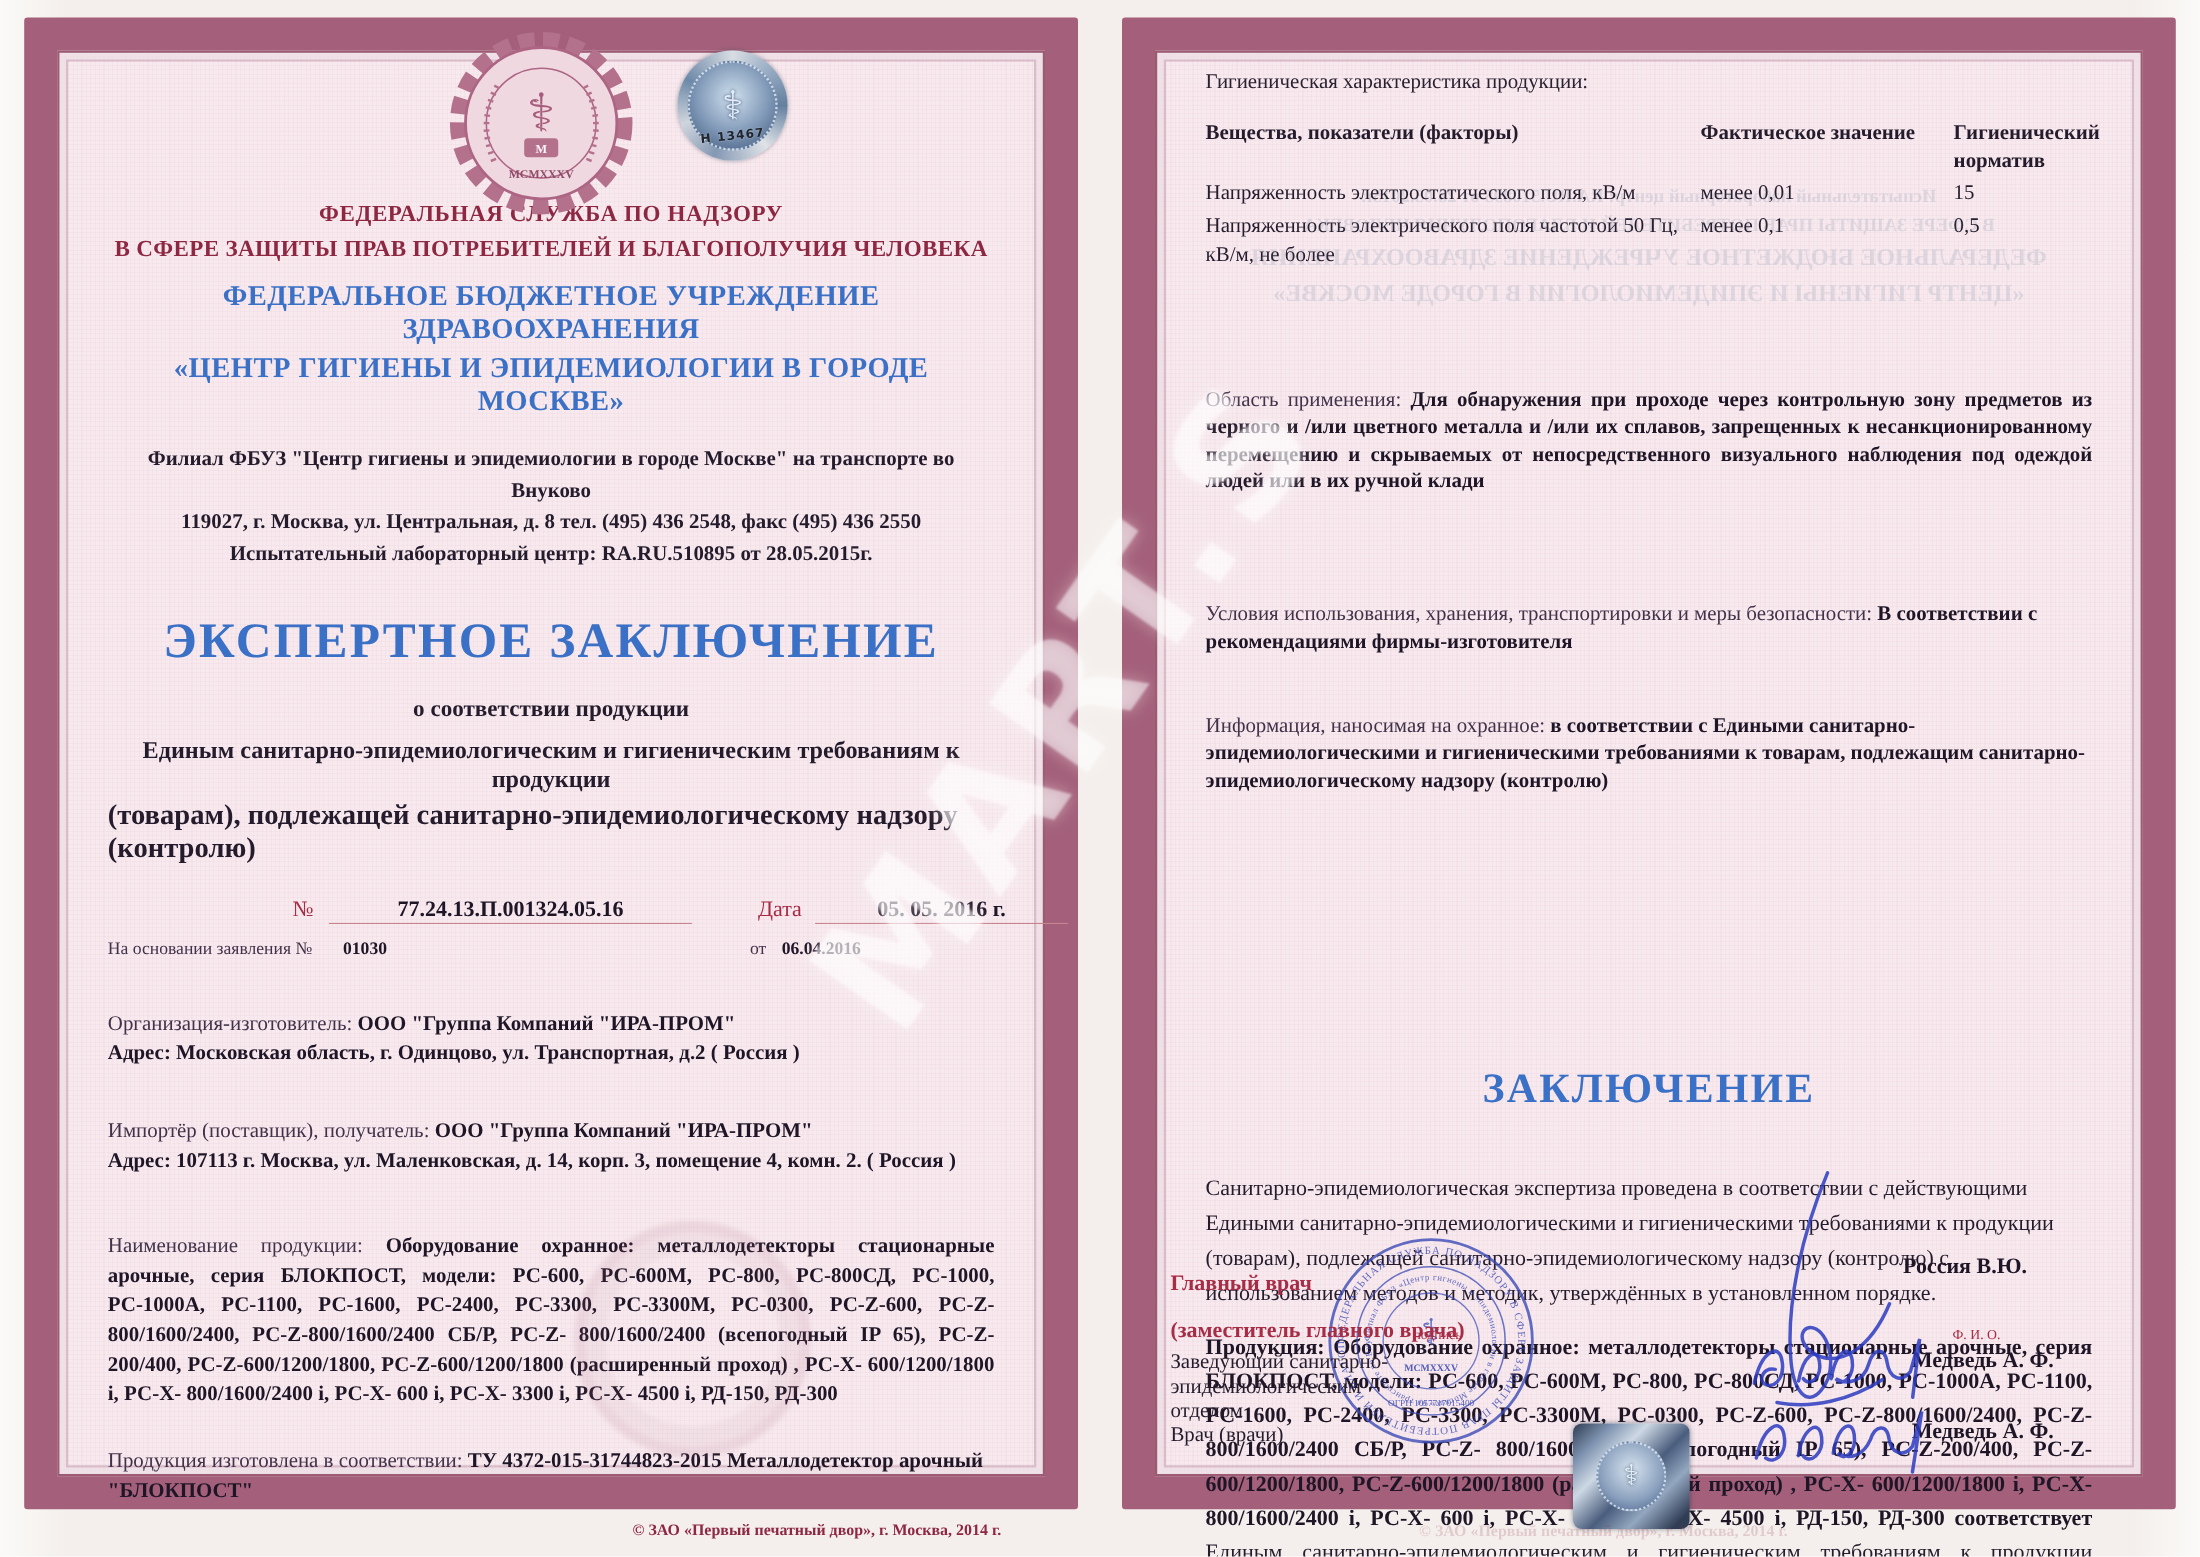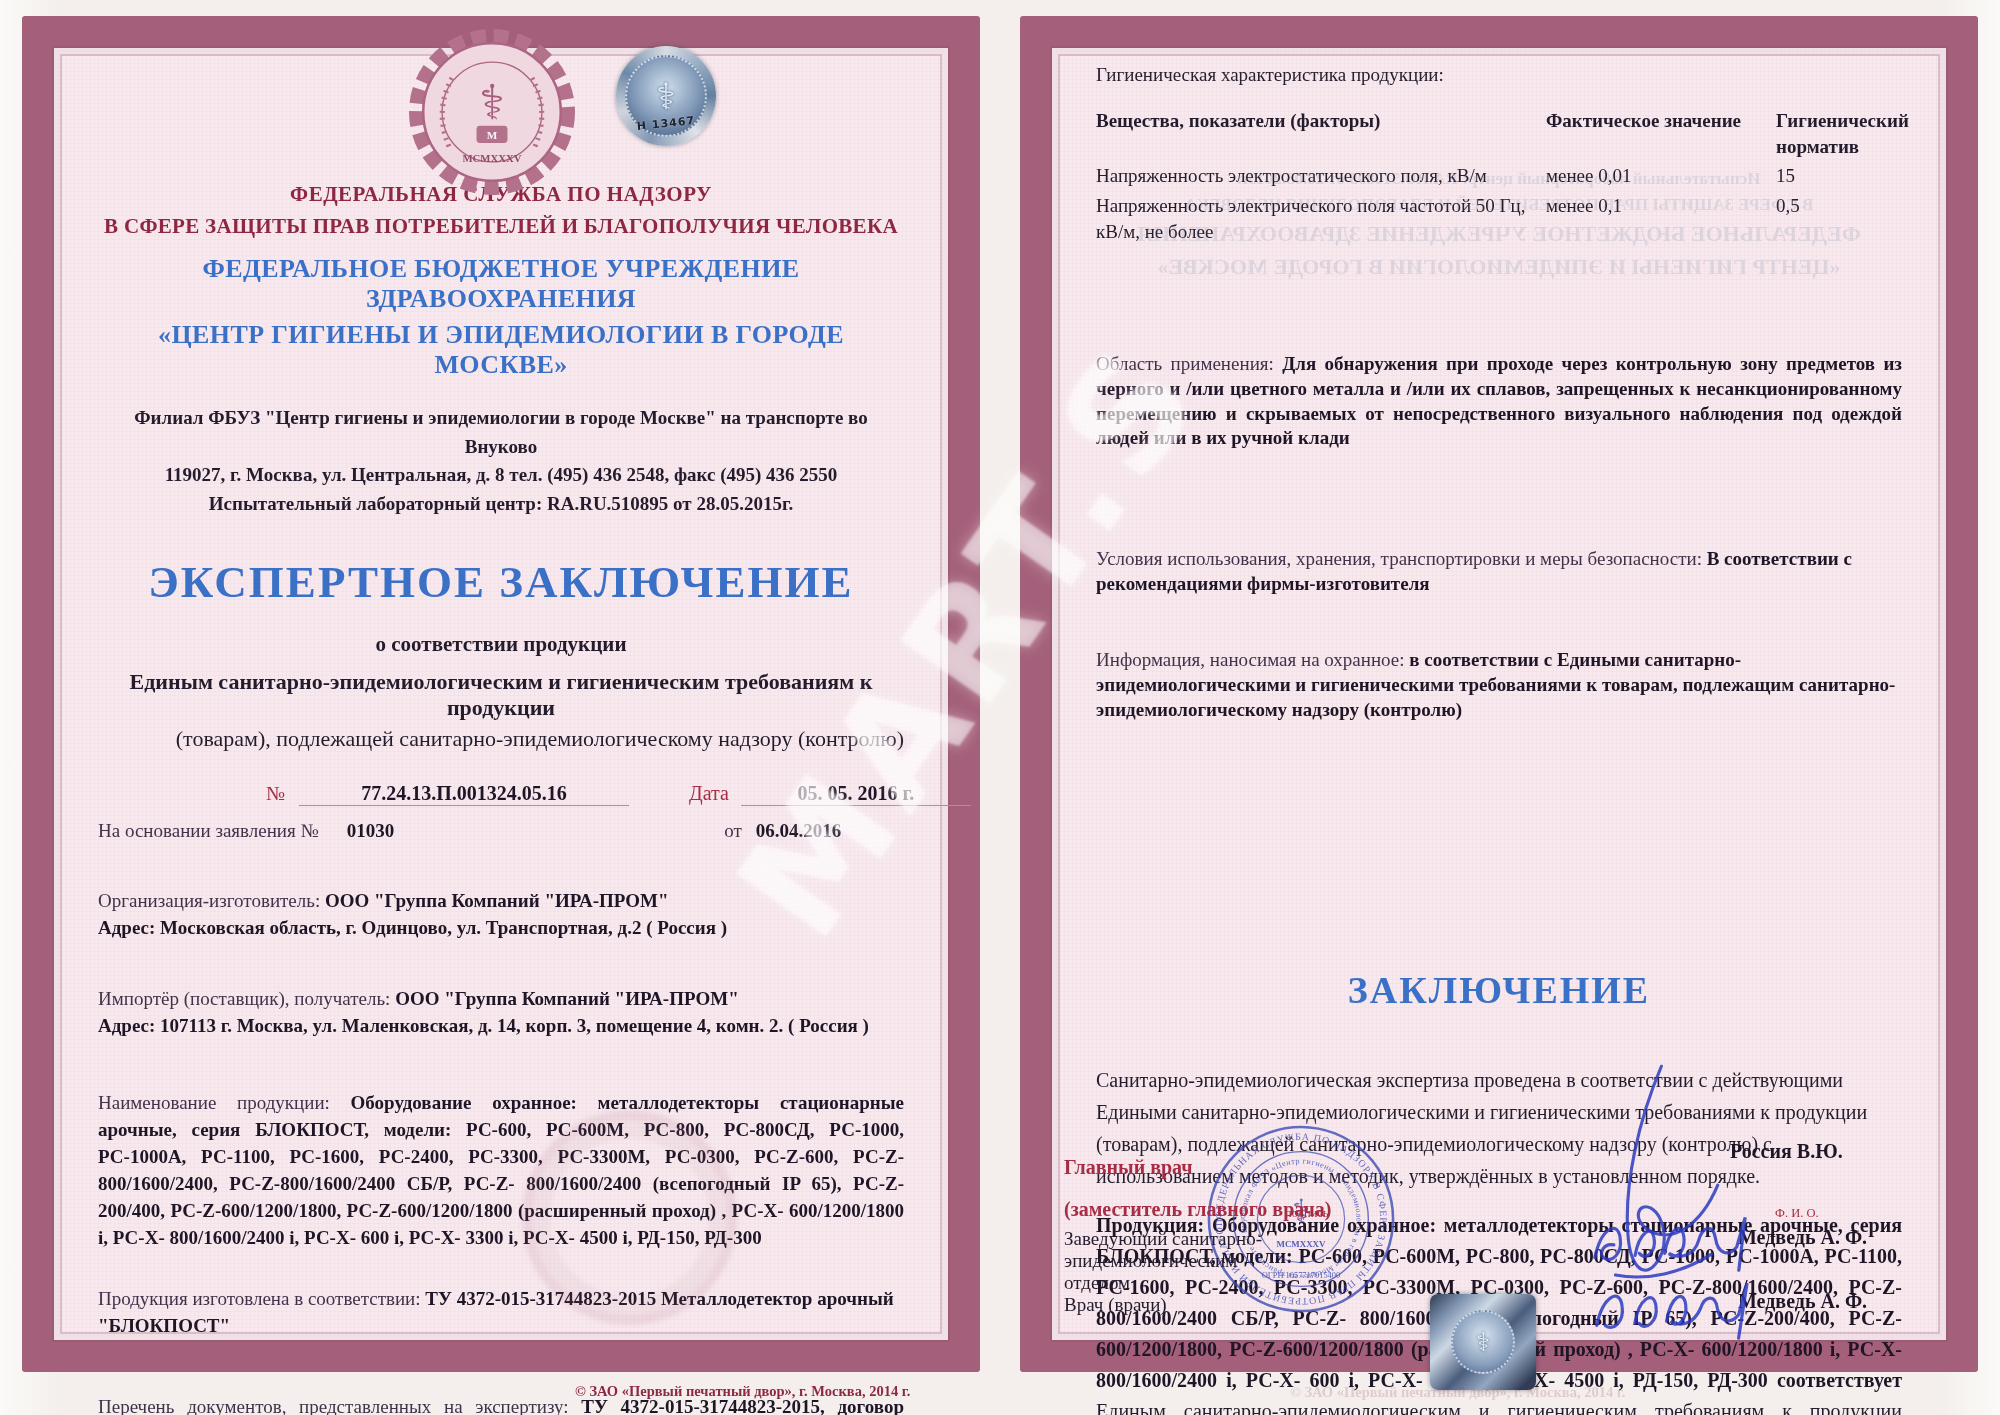--- a/index.html
+++ b/index.html
@@ -50,26 +50,26 @@
   }
   
   .hdr1{margin:134px 0 0;text-align:center;font-weight:bold;font-size:21px;color:#8e2742;letter-spacing:.5px;}
   .hdr2{margin:7px 0 0;text-align:center;font-weight:bold;font-size:21px;color:#8e2742;letter-spacing:.3px;}
   .hdr3{margin:15px 0 0;text-align:center;font-weight:bold;font-size:26px;color:#3b70c7;letter-spacing:.4px;}
   .hdr4{margin:6px 0 0;text-align:center;font-weight:bold;font-size:26px;color:#3b70c7;letter-spacing:.4px;}
   .branch{margin:24px 0 0;text-align:center;font-weight:bold;font-size:19px;color:#241c2c;line-height:1.5;}
   .doc-title{margin:38px 0 0;text-align:center;font-weight:bold;font-size:45px;color:#3b70c7;letter-spacing:2px;}
   .sub1{margin:24px 0 0;text-align:center;font-weight:bold;font-size:21px;}
   .sub2{margin:12px 0 0;text-align:center;font-weight:bold;font-size:22px;}
-  .sub3{margin:5px 0 0;text-align:right;font-weight:normal;font-size:22px;}
+  .sub3{margin:5px 0 0;text-align:left;font-weight:bold;font-size:26px;}
   
   .numrow{margin:30px 0 0;font-size:20px;display:flex;align-items:baseline;}
   .numrow .rl{color:#a72c45;}
   .uline{border-bottom:1.5px solid #c7848f;}
-  .basisrow{margin:14px 0 0;font-size:19px;display:flex;align-items:baseline;}
+  .basisrow{margin:14px 0 0;font-size:16px;display:flex;align-items:baseline;}
   
   .field{font-size:19px;line-height:1.42;margin:0;}
   .lbl{color:#41324a;}
   .val{font-weight:bold;color:#1e1526;}
   .just{text-align:justify;}
   
   .hyg-title{margin:16px 0 0;font-size:19px;color:#2a2130;}
   .tbl{margin:22px 0 0;display:grid;grid-template-columns:440px 220px 1fr;column-gap:10px;row-gap:4px;font-size:19px;}
   .tbl .h{font-weight:bold;}
   .tbl .c{line-height:1.35;}

